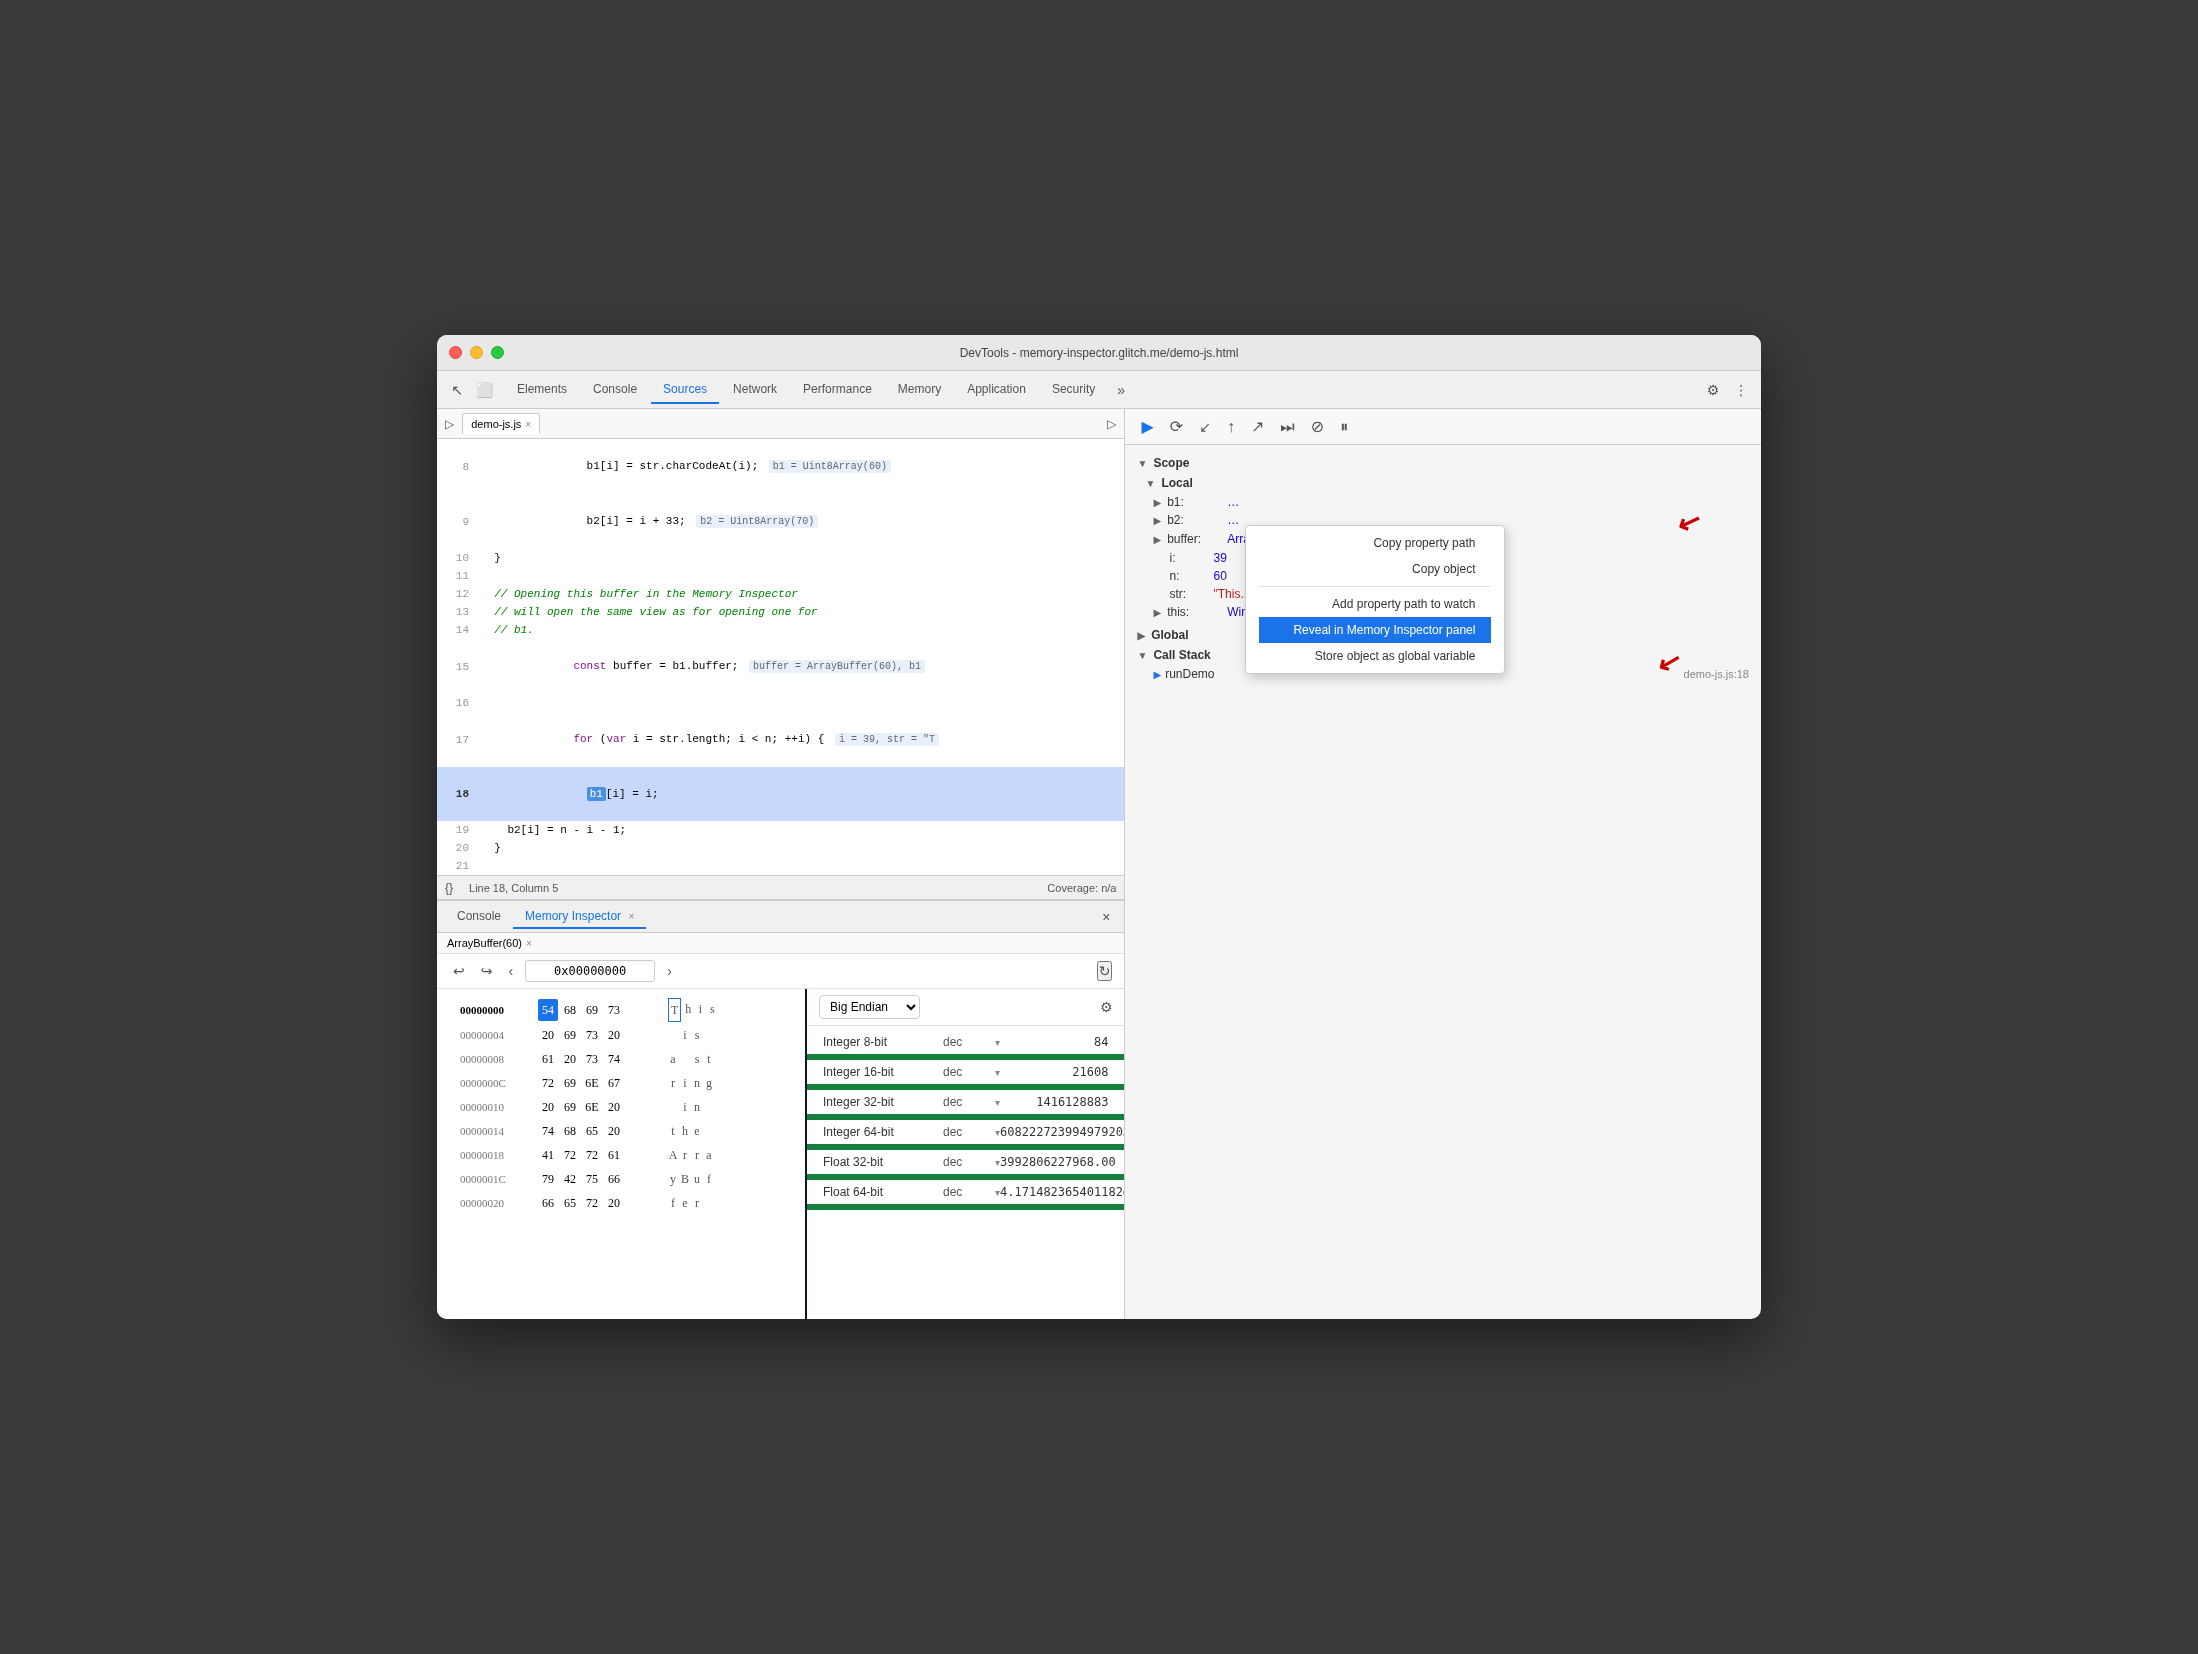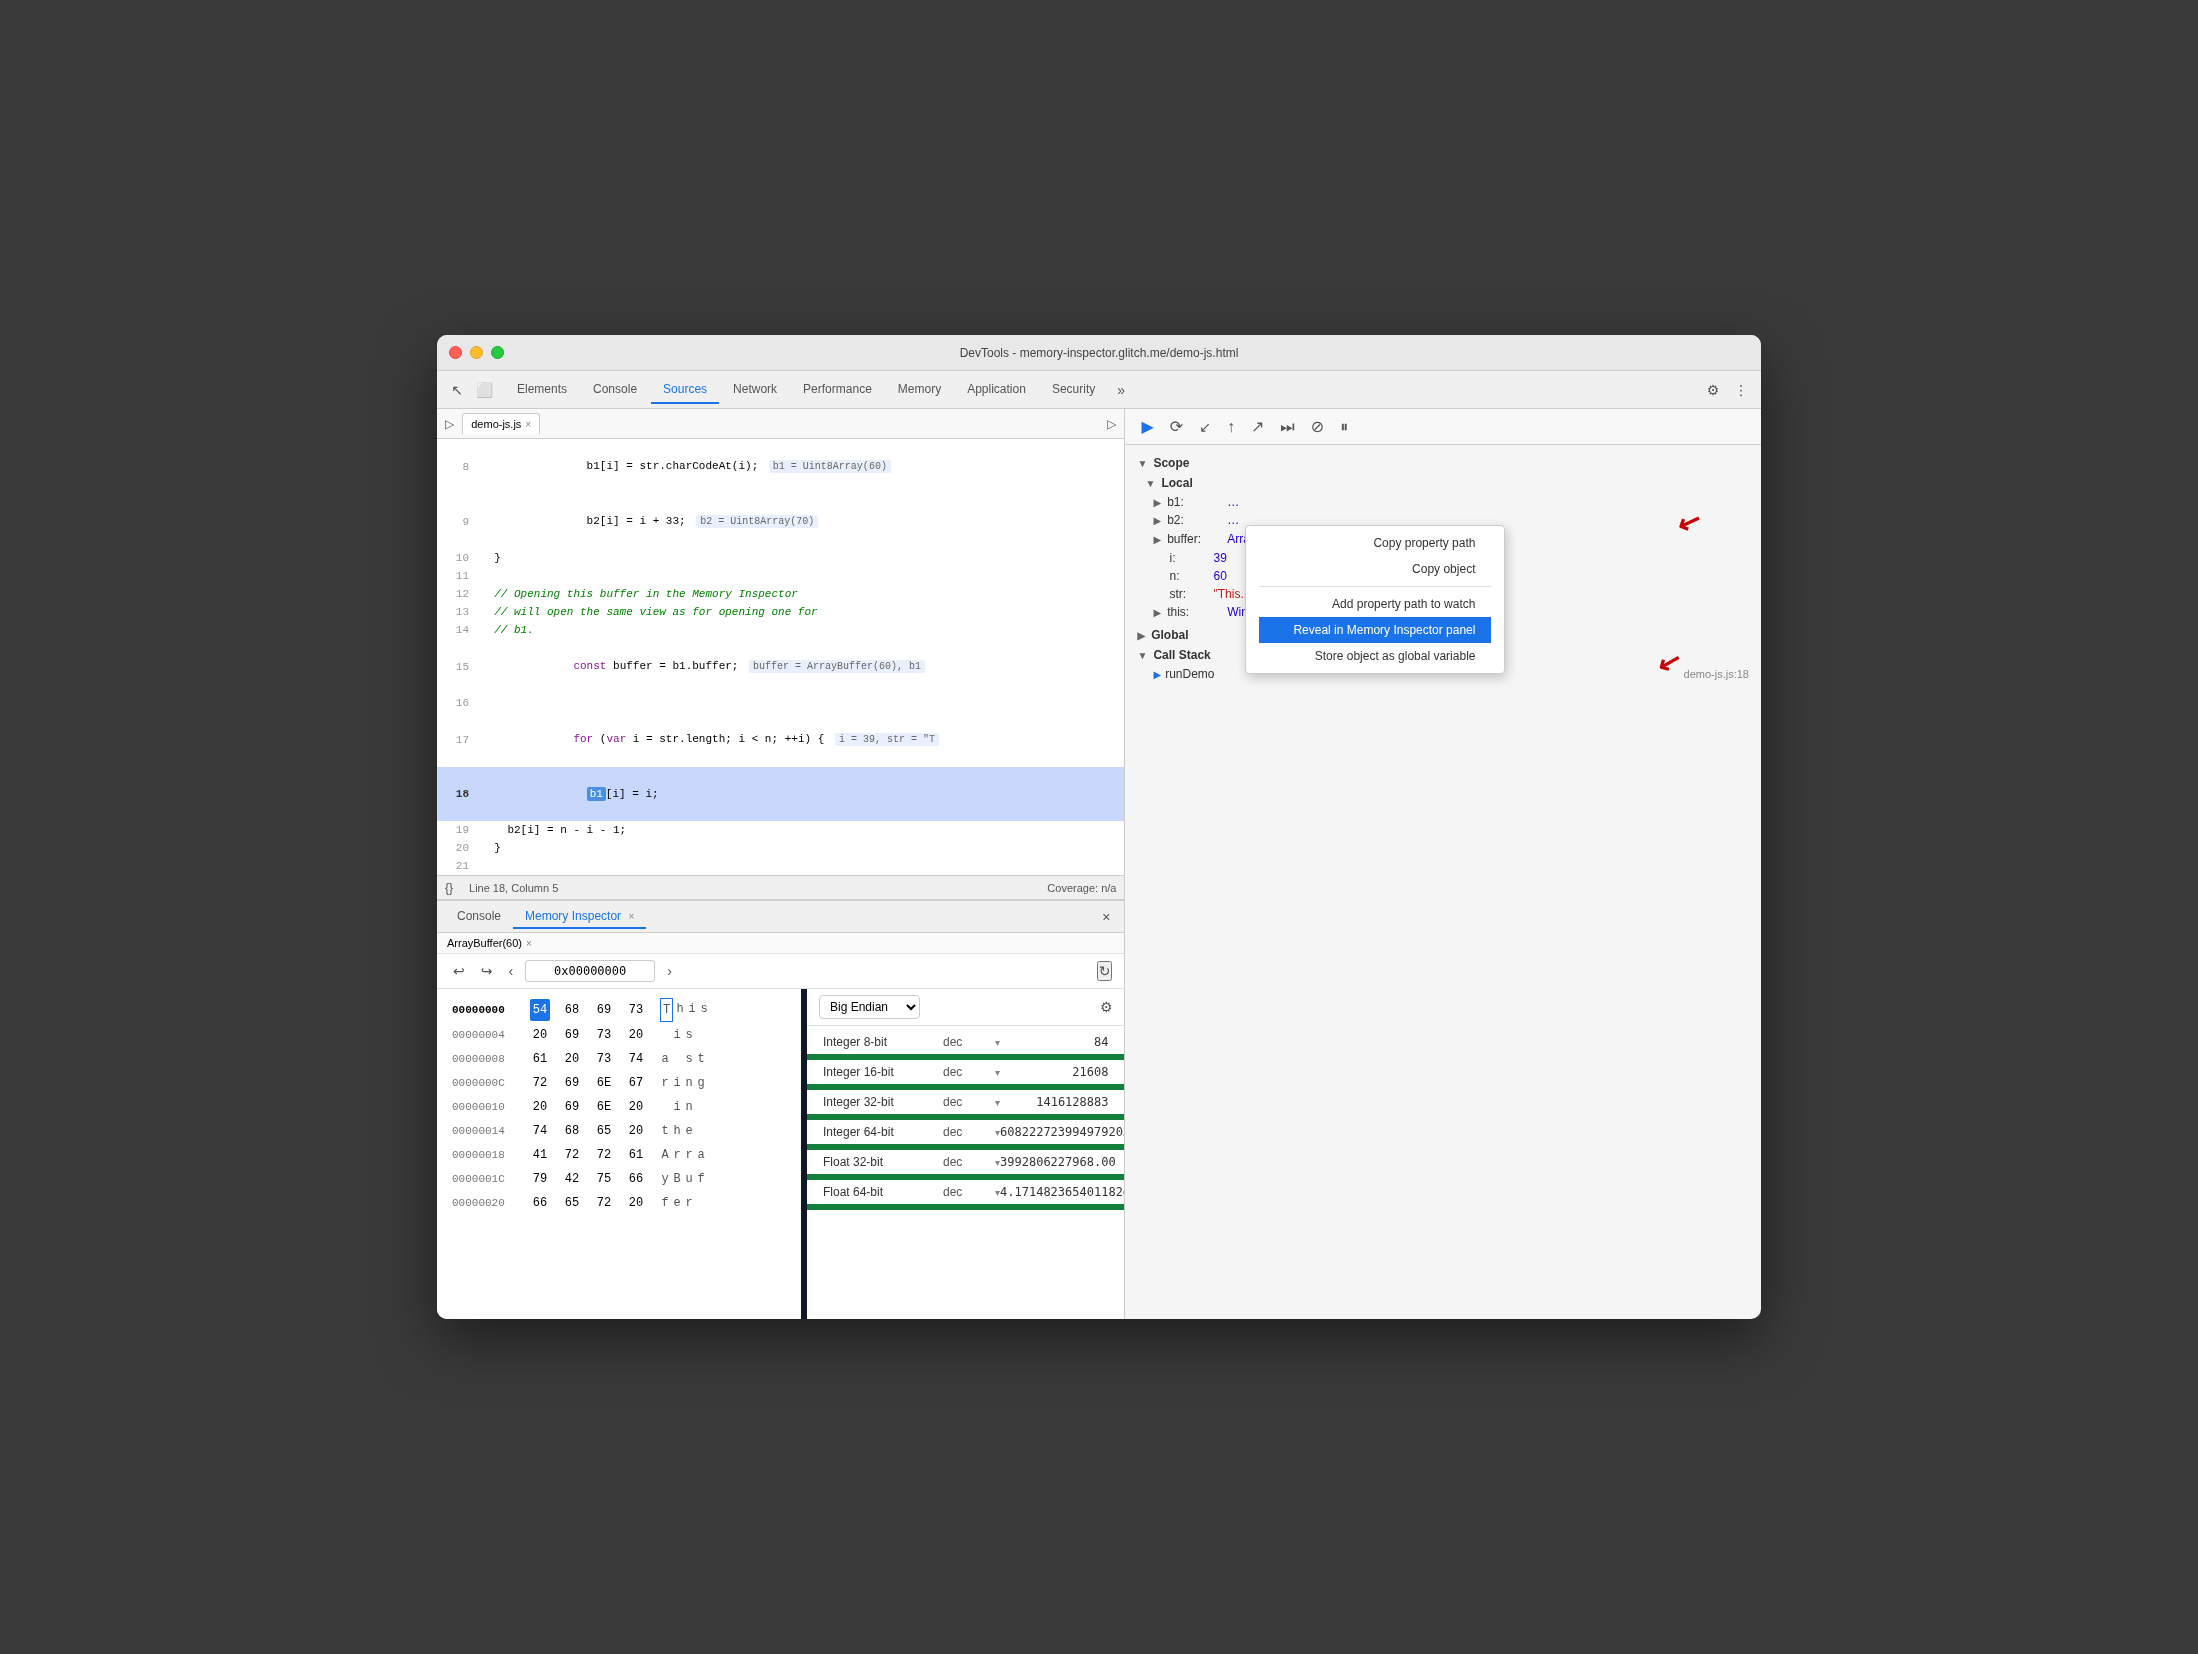--- a/index.html
+++ b/index.html
@@ -278,41 +278,41 @@
       cursor: pointer;
     }
     .mi-body {
       display: flex;
       flex: 1;
       overflow: hidden;
     }
     .mi-hex {
       flex: 0 0 370px;
       overflow-y: auto;
-      font-family: Liberation Mono, monospace;
+      font-family: Liberation Serif, serif;
       font-size: 12px;
       line-height: 22px;
-      padding: 8px 3px;
-      border-right: 6px solid #0f172a;
+      padding: 8px 11px;
+      border-right: 2px solid #0f172a;
     }
     .mi-row {
       display: flex;
       align-items: center;
       padding: 1px 12px;
       gap: 6px;
     }
     .mi-addr {
       color: #777;
       min-width: 72px;
       font-size: 11px;
     }
     .mi-addr.bold { color: #000; font-weight: bold; }
     .mi-bytes {
       display: flex;
-      gap: 12px;
+      gap: 2px;
       min-width: 120px;
     }
     .mi-byte {
       min-width: 20px;
       text-align: center;
     }
     .mi-byte.selected {
       background: #1a73e8;
       color: #fff;
       border-radius: 2px;

